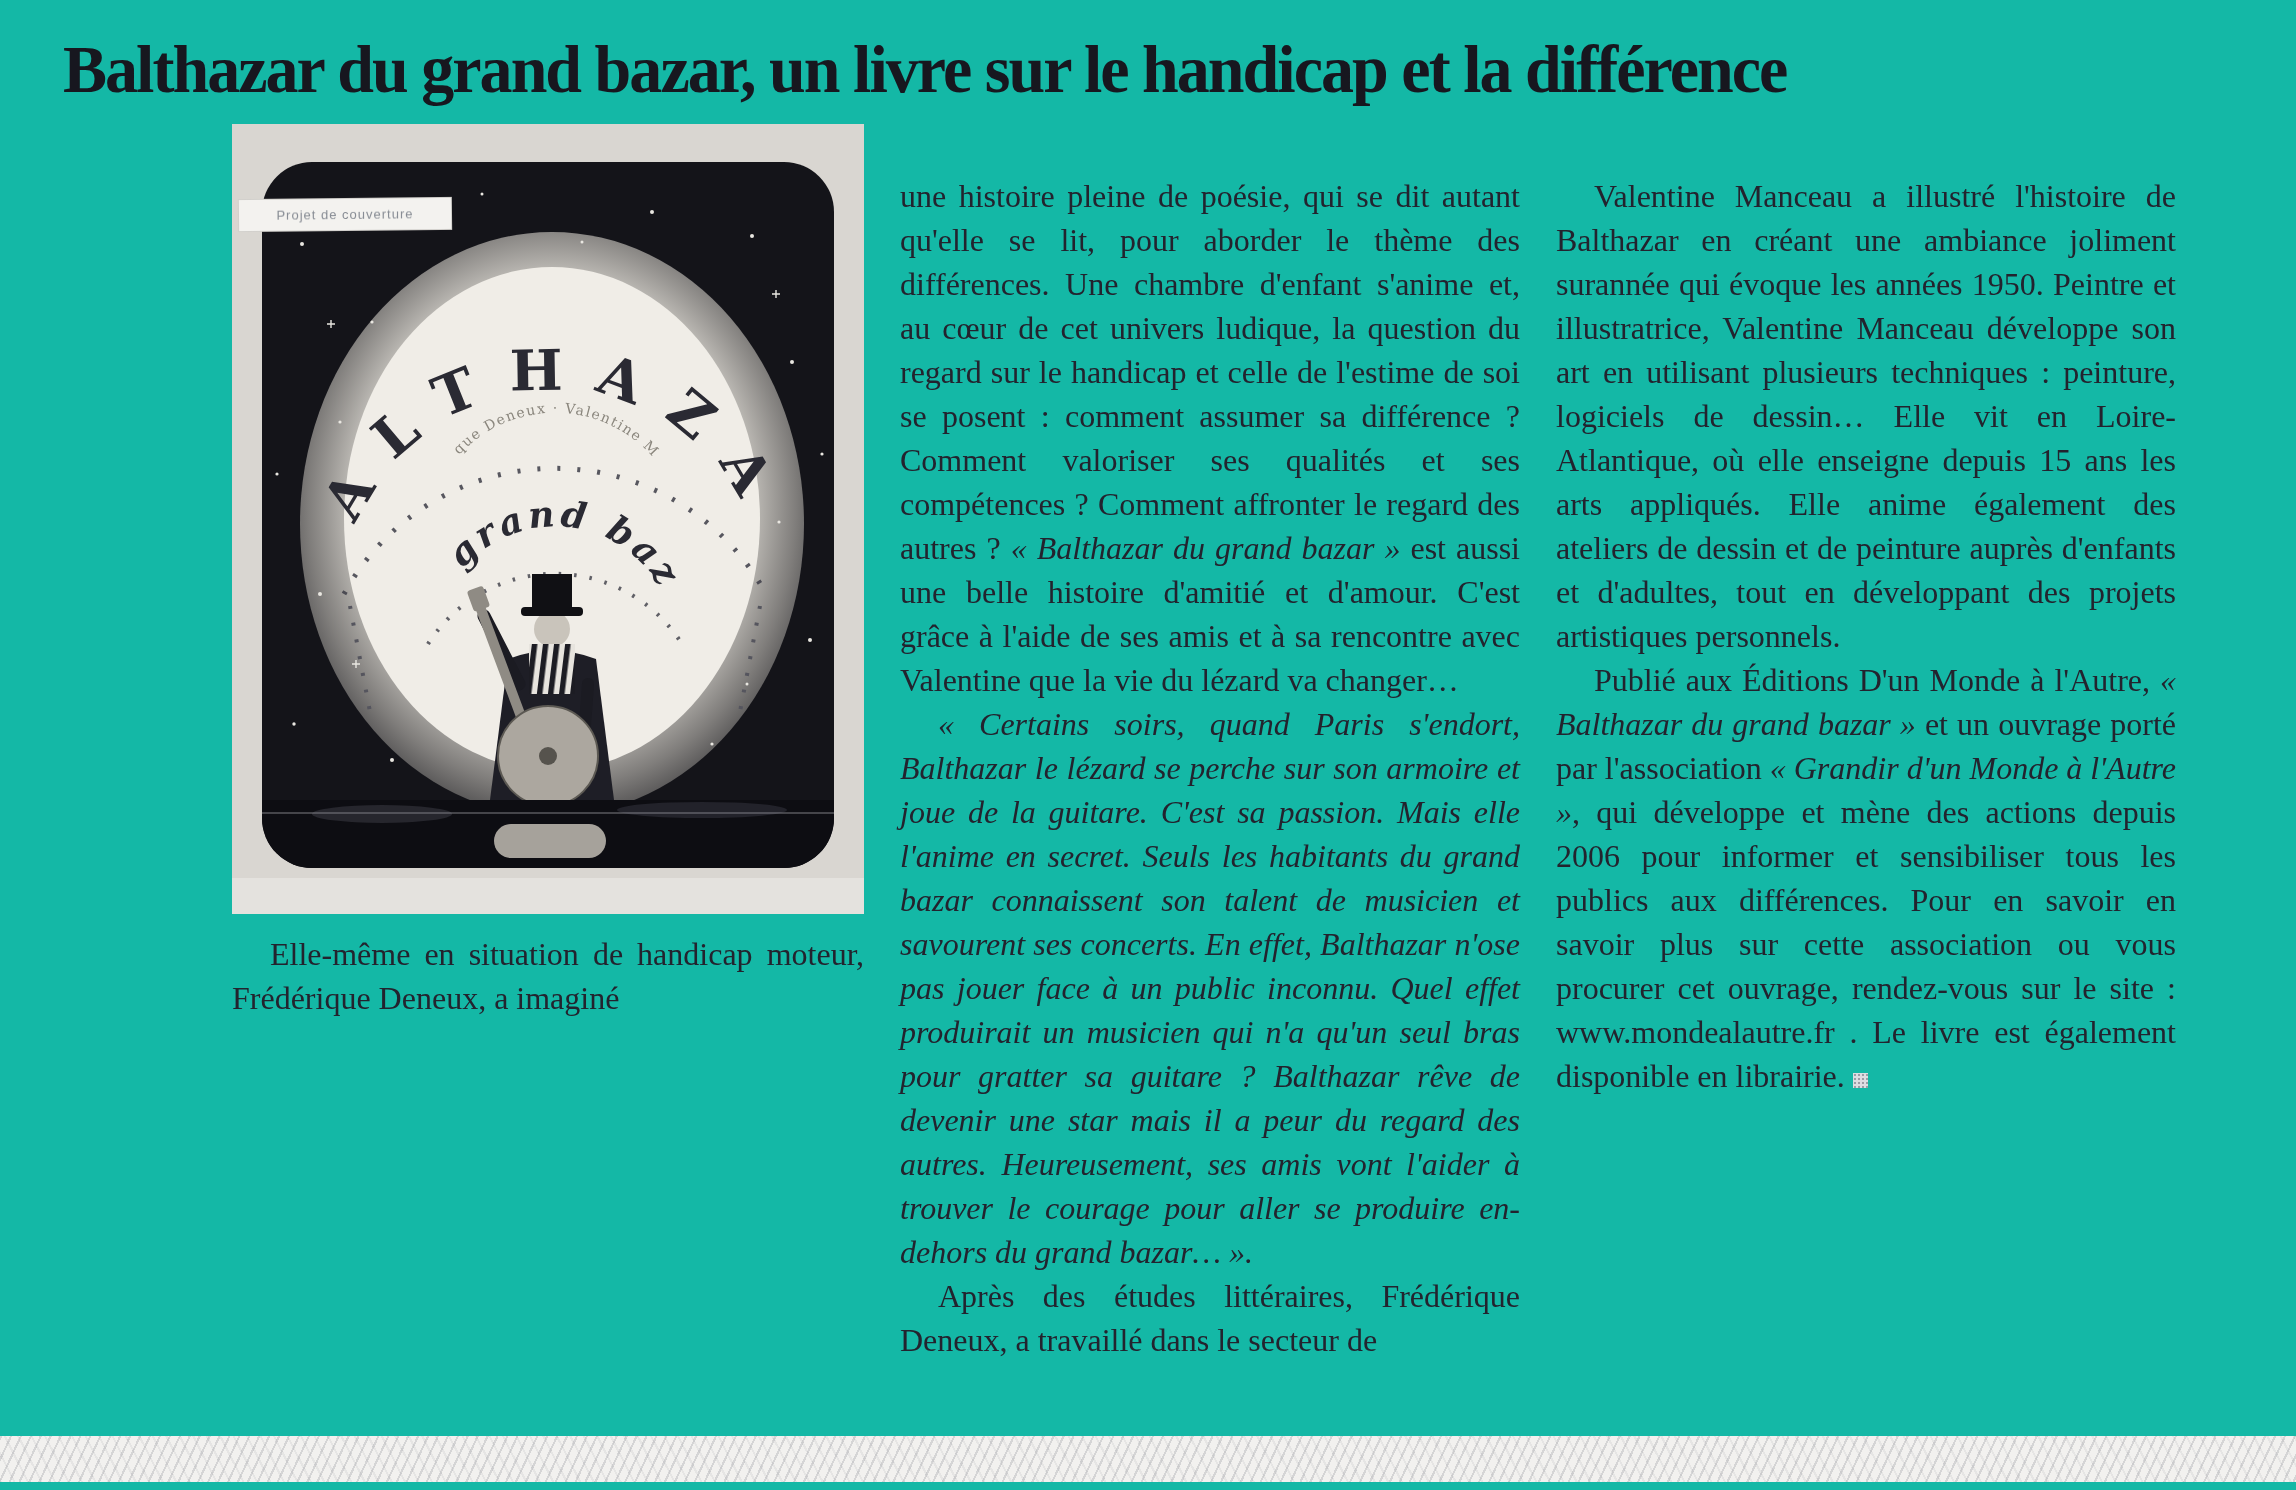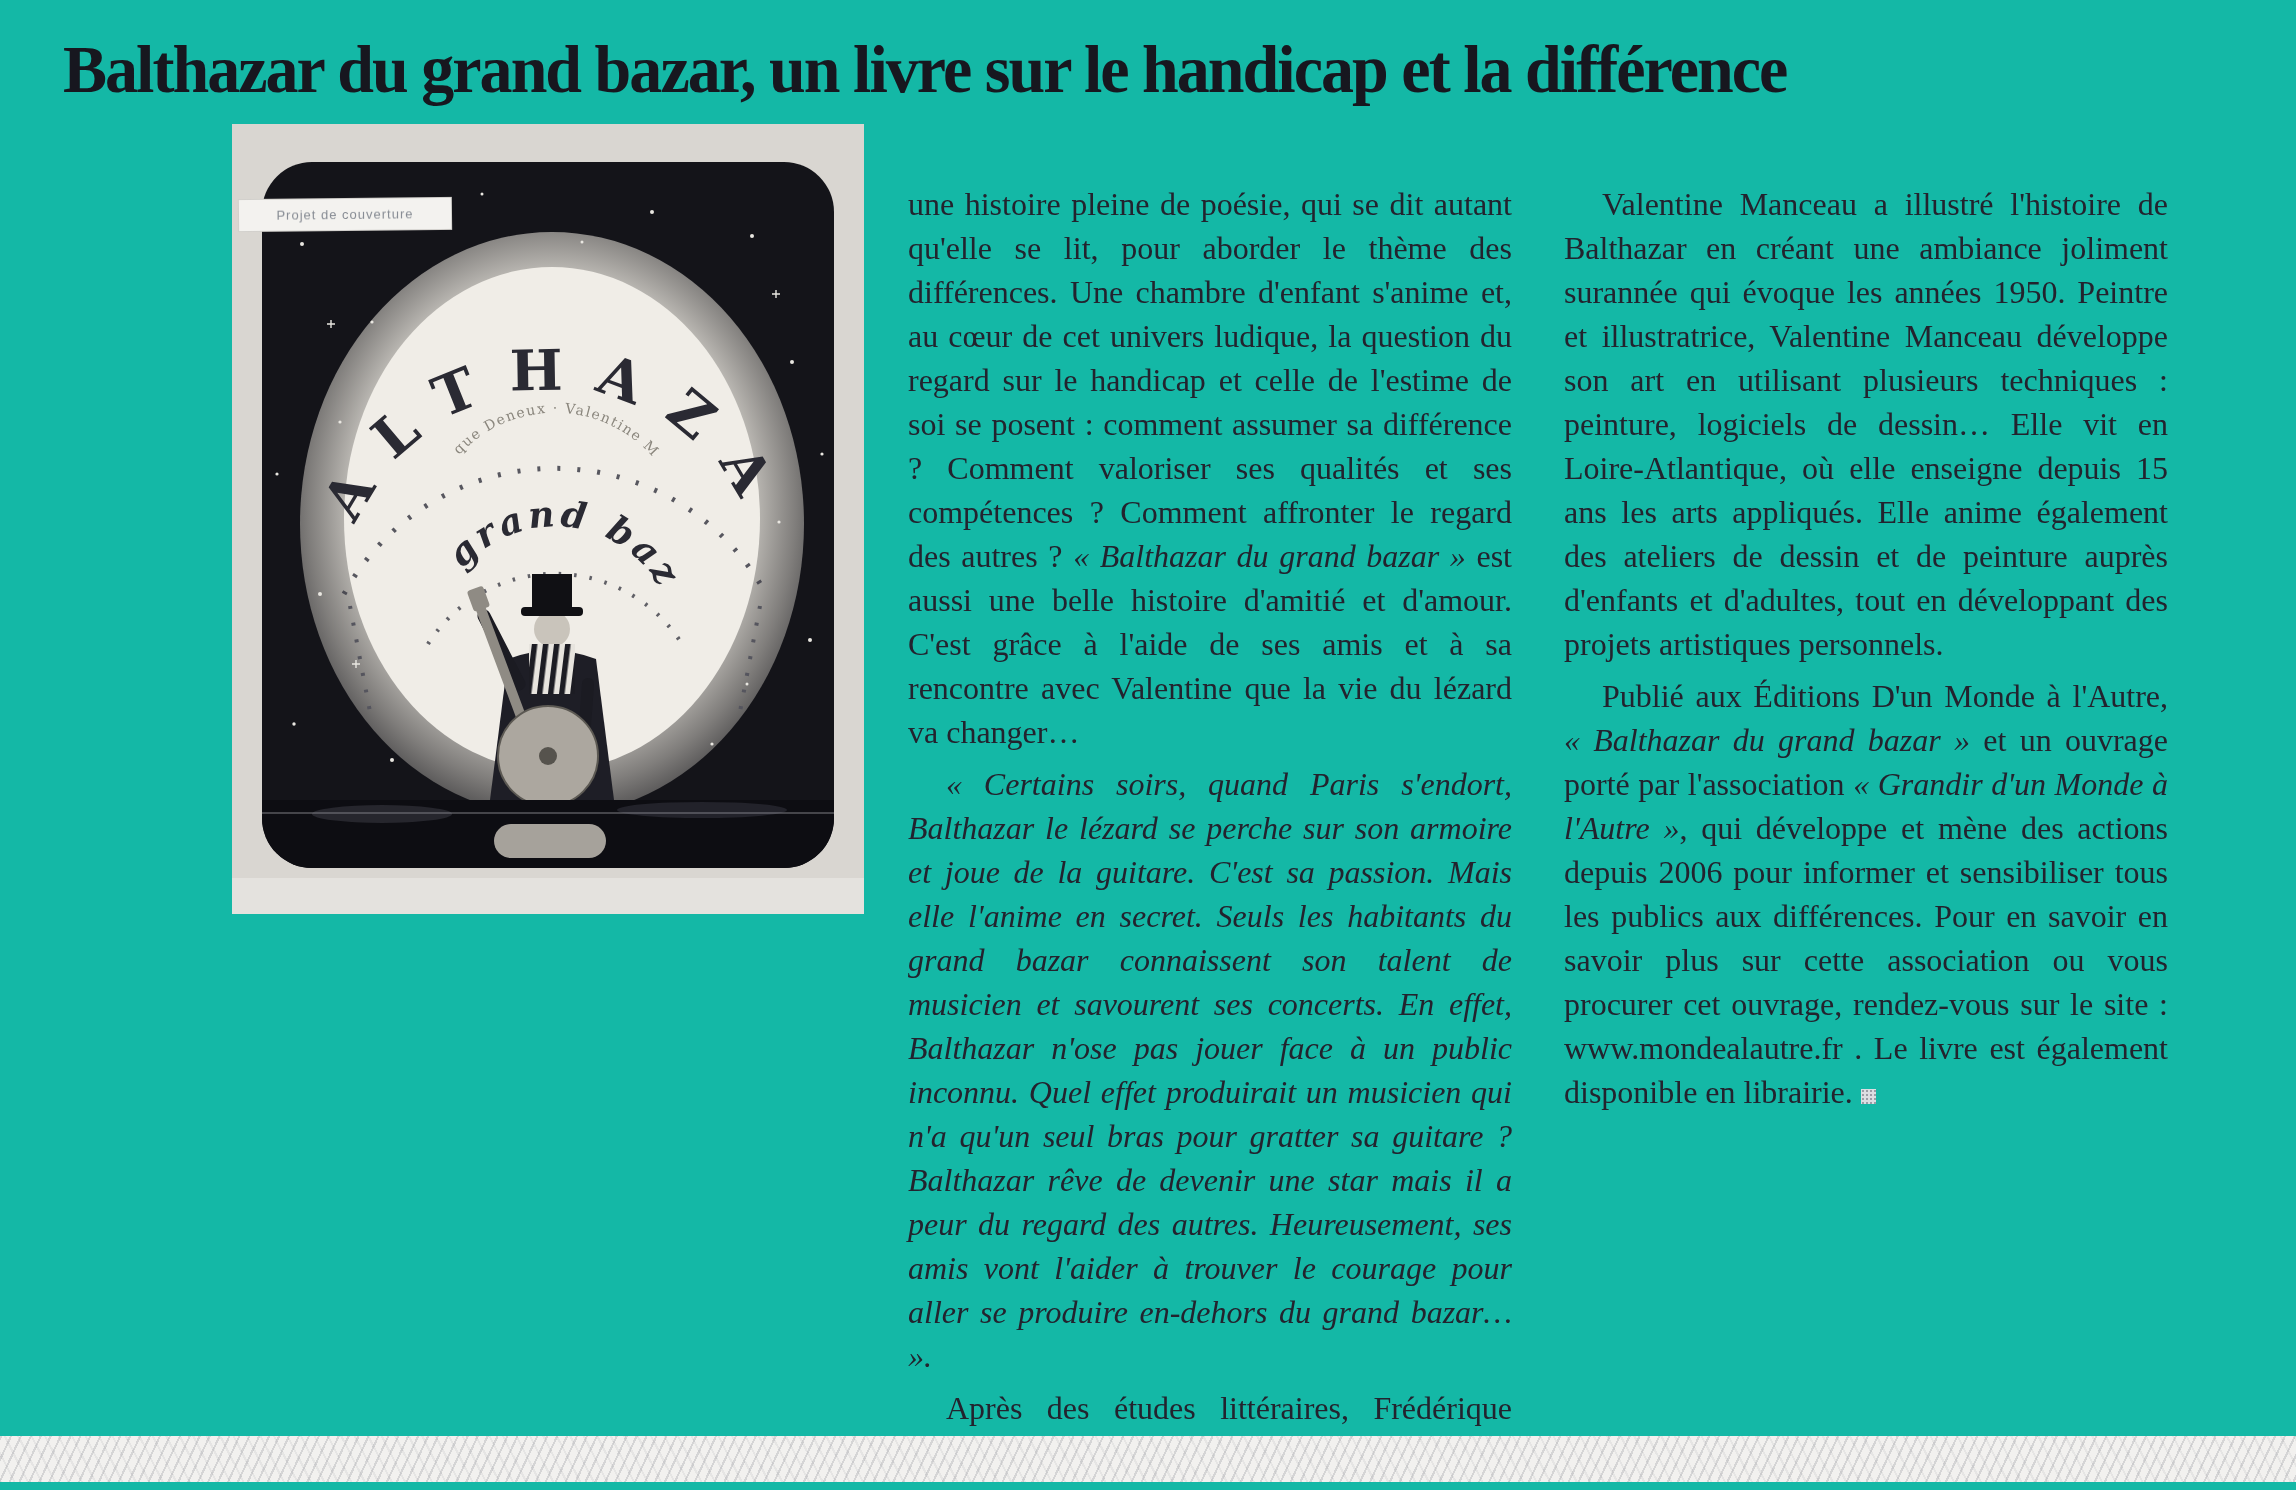--- a/index.html
+++ b/index.html
@@ -14,21 +14,21 @@
     color:#17171f; line-height:1.05; white-space:nowrap;
     transform:scaleX(.985); transform-origin:left center;
   }
   .content {
     position:absolute; left:232px; top:124px;
     display:grid; grid-template-columns:632px 620px 620px;
     column-gap:36px;
   }
   .col { font-size:32px; line-height:44px; text-align:justify; }
   .col-mid, .col-right { padding-top:50px; }
-  .p { margin:8px; }
+  .p { margin:0; }
   .ind { text-indent:38px; }
   .it { font-style:italic; }
   
   .cover-fig {
     position:relative; width:632px; height:790px; margin:0 0 18px 0;
     background:#d9d6d1;
     box-shadow:inset 0 0 0 1px #e6e4e0;
   }
   .cover-fig svg { display:block; }
   .cover-label {
@@ -156,20 +156,21 @@
               <ellipse cx="150" cy="690" rx="70" ry="9" fill="#26262d"></ellipse>
               <ellipse cx="470" cy="686" rx="85" ry="8" fill="#22222a"></ellipse>
               <rect x="30" y="688" width="572" height="2" fill="#8a8a90" opacity=".45"></rect>
               <rect x="262" y="700" width="112" height="34" rx="17" fill="#b3afa7" opacity=".92"></rect>
             </g>
           </g>
         </svg>
         <div class="cover-label">Projet de couverture</div>
       </figure>
 
+      <p class="p ind"><span class="r">Elle-même en situation de handicap moteur, Frédérique Deneux, a imaginé</span></p>
     </div>
 
     <div class="col col-mid">
       <p class="p"><span class="r">une histoire pleine de poésie, qui se dit autant qu'elle se lit, pour aborder le thème des différences. Une chambre d'enfant s'anime et, au cœur de cet univers ludique, la question du regard sur le handicap et celle de l'estime de soi se posent : comment assumer sa différence ? Comment valoriser ses qualités et ses compétences ? Comment affronter le regard des autres ? </span><span class="r it">« Balthazar du grand bazar »</span><span class="r"> est aussi une belle histoire d'amitié et d'amour. C'est grâce à l'aide de ses amis et à sa rencontre avec Valentine que la vie du lézard va changer…</span></p>
       <p class="p ind"><span class="r it">« Certains soirs, quand Paris s'endort, Balthazar le lézard se perche sur son armoire et joue de la guitare. C'est sa passion. Mais elle l'anime en secret. Seuls les habitants du grand bazar connaissent son talent de musicien et savourent ses concerts. En effet, Balthazar n'ose pas jouer face à un public inconnu. Quel effet produirait un musicien qui n'a qu'un seul bras pour gratter sa guitare ? Balthazar rêve de devenir une star mais il a peur du regard des autres. Heureusement, ses amis vont l'aider à trouver le courage pour aller se produire en-dehors du grand bazar… ».</span></p>
       <p class="p ind"><span class="r">Après des études littéraires, Frédérique Deneux, a travaillé dans le secteur de</span></p>
     </div>
 
     <div class="col col-right">
       <p class="p ind"><span class="r">Valentine Manceau a illustré l'histoire de Balthazar en créant une ambiance joliment surannée qui évoque les années 1950. Peintre et illustratrice, Valentine Manceau développe son art en utilisant plusieurs techniques : peinture, logiciels de dessin… Elle vit en Loire-Atlantique, où elle enseigne depuis 15 ans les arts appliqués. Elle anime également des ateliers de dessin et de peinture auprès d'enfants et d'adultes, tout en développant des projets artistiques personnels.</span></p>

